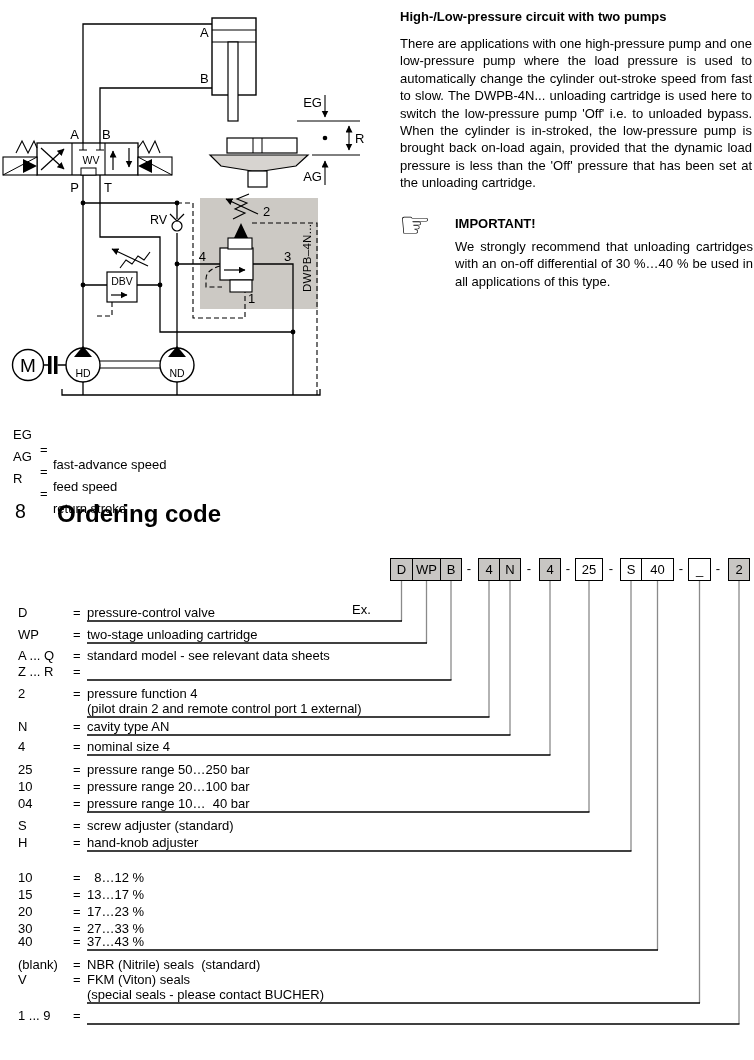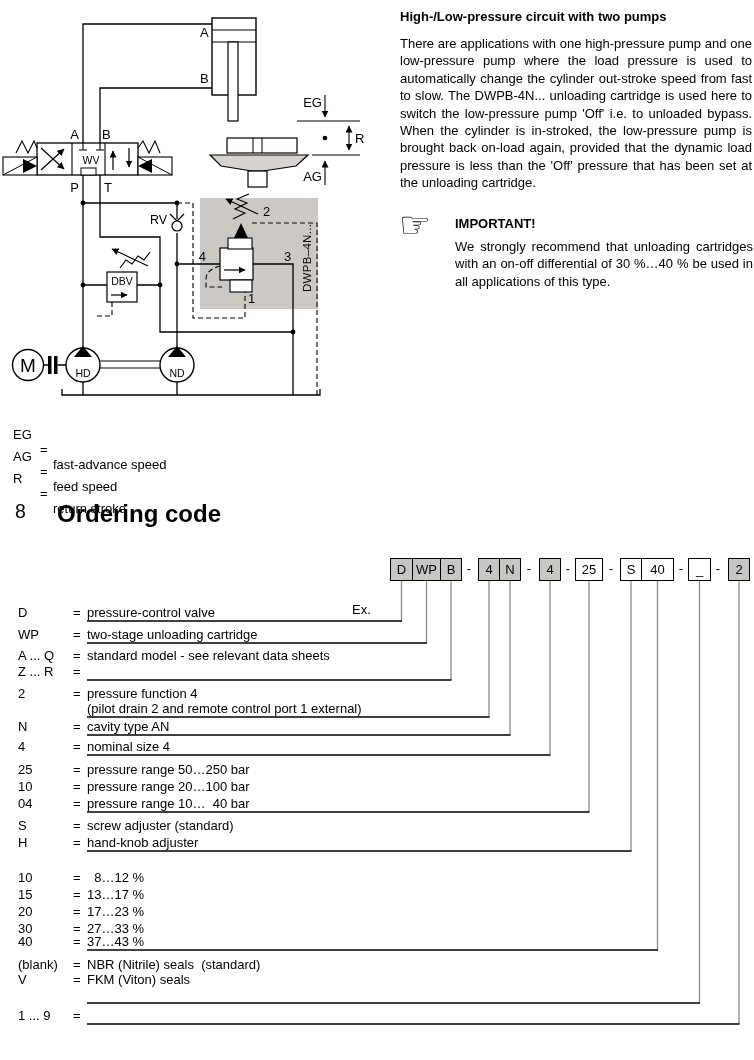--- a/index.html
+++ b/index.html
@@ -270,15 +270,16 @@
   <div class="orow" style="top:796px"><span class="rc2">04</span><span class="re2">=</span><span class="rd2"><span>pressure range 10…  40 bar</span><b></b><span></span></span></div>
   <div class="orow" style="top:818px"><span class="rc2">S</span><span class="re2">=</span><span class="rd2"><span>screw adjuster </span><b>(standard)</b><span></span></span></div>
   <div class="orow" style="top:835px"><span class="rc2">H</span><span class="re2">=</span><span class="rd2"><span>hand-knob adjuster</span><b></b><span></span></span></div>
   <div class="orow" style="top:870px"><span class="rc2">10</span><span class="re2">=</span><span class="rd2"><span>  8…12 %</span><b></b><span></span></span></div>
   <div class="orow" style="top:887px"><span class="rc2">15</span><span class="re2">=</span><span class="rd2"><span>13…17 %</span><b></b><span></span></span></div>
   <div class="orow" style="top:904px"><span class="rc2">20</span><span class="re2">=</span><span class="rd2"><span>17…23 %</span><b></b><span></span></span></div>
   <div class="orow" style="top:921px"><span class="rc2">30</span><span class="re2">=</span><span class="rd2"><span>27…33 %</span><b></b><span></span></span></div>
   <div class="orow" style="top:934px"><span class="rc2">40</span><span class="re2">=</span><span class="rd2"><span>37…43 %</span><b></b><span></span></span></div>
   <div class="orow" style="top:957px"><span class="rc2">(blank)</span><span class="re2">=</span><span class="rd2"><span>NBR (Nitrile) seals  </span><b>(standard)</b><span></span></span></div>
   <div class="orow" style="top:972px"><span class="rc2">V</span><span class="re2">=</span><span class="rd2"><span>FKM (Viton) seals</span><b></b><span></span></span></div>
+  <div class="orow" style="top:987px"><span class="rc2"></span><span class="re2"></span><span class="rd2"><span>(special seals - please contact BUCHER)</span><b></b><span></span></span></div>
   <div class="orow" style="top:1008px"><span class="rc2">1 ... 9</span><span class="re2">=</span></div>
 
 </div>
 
 </body></html>

